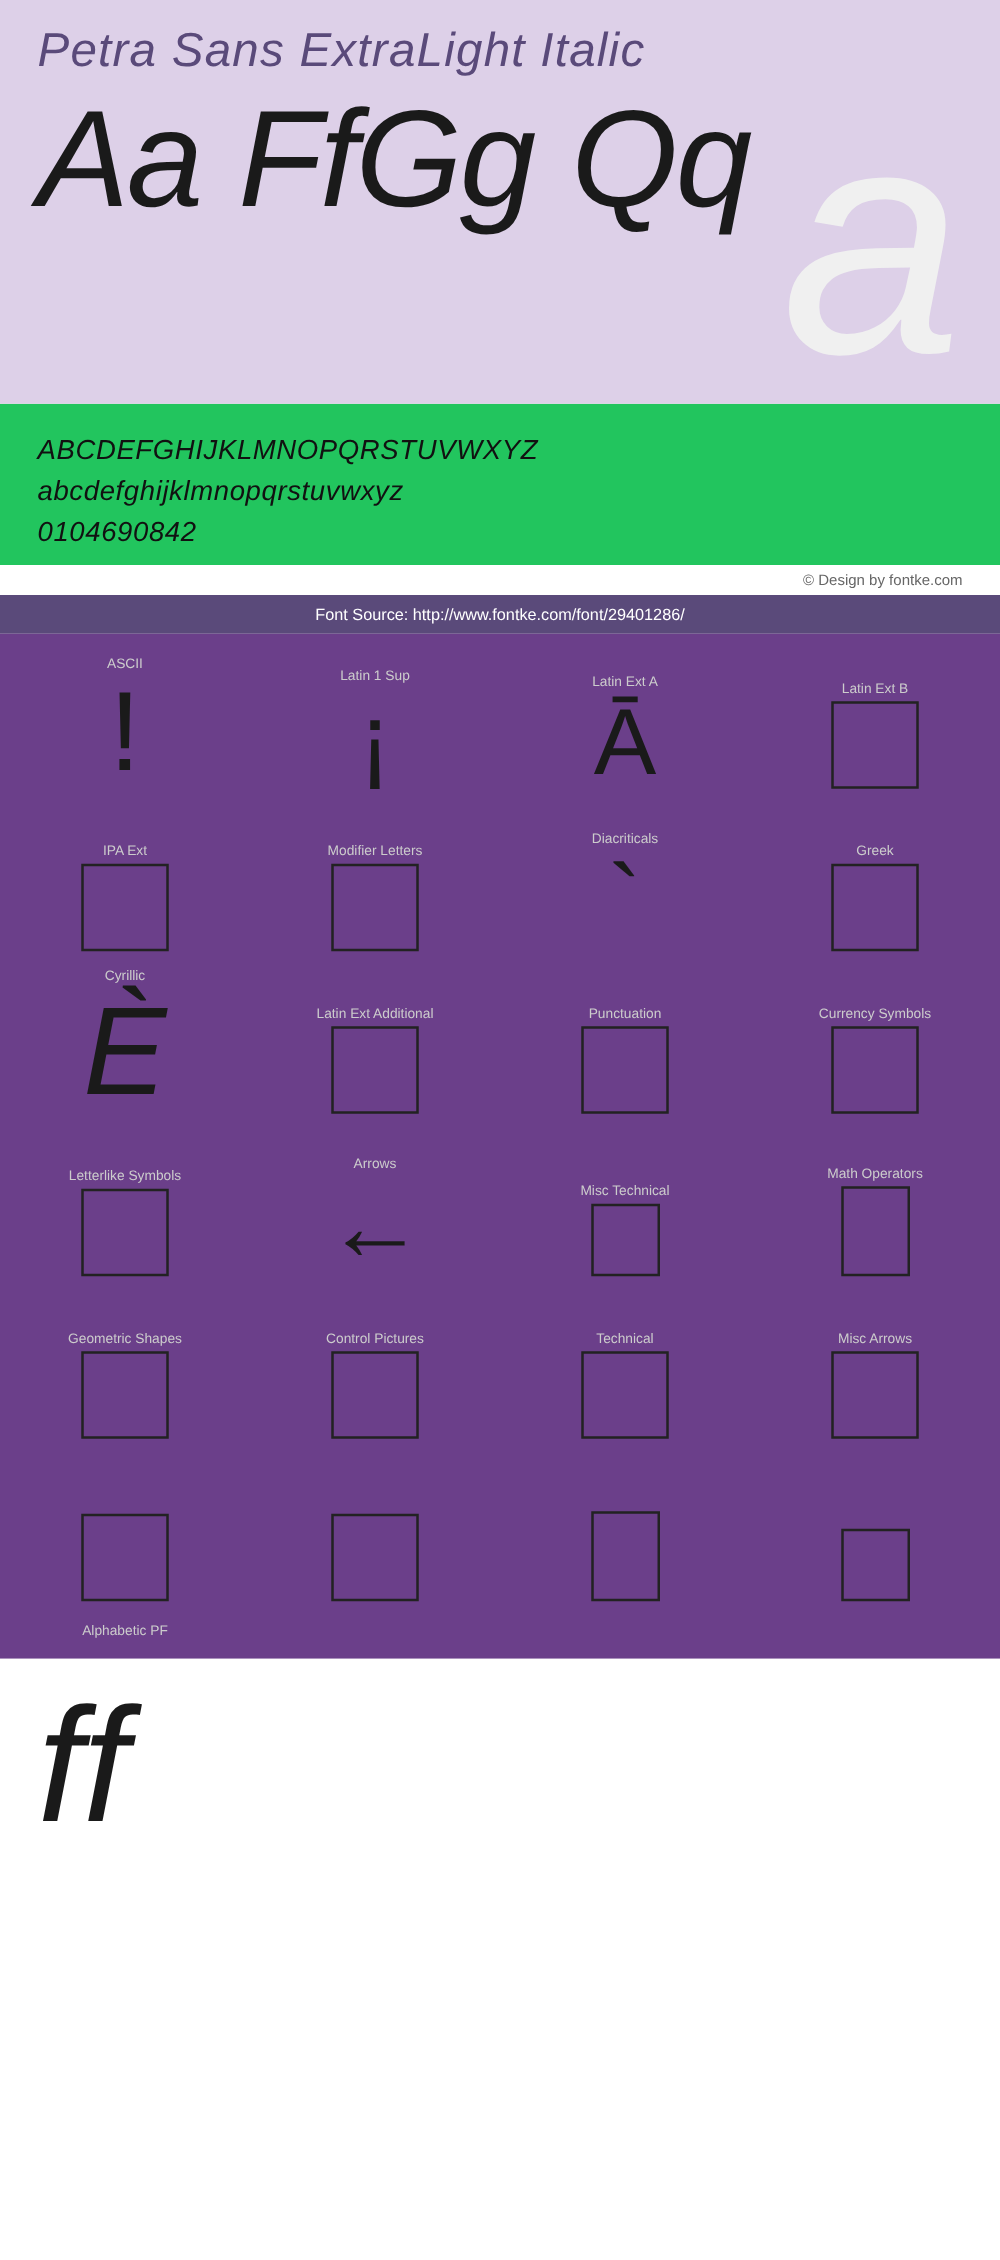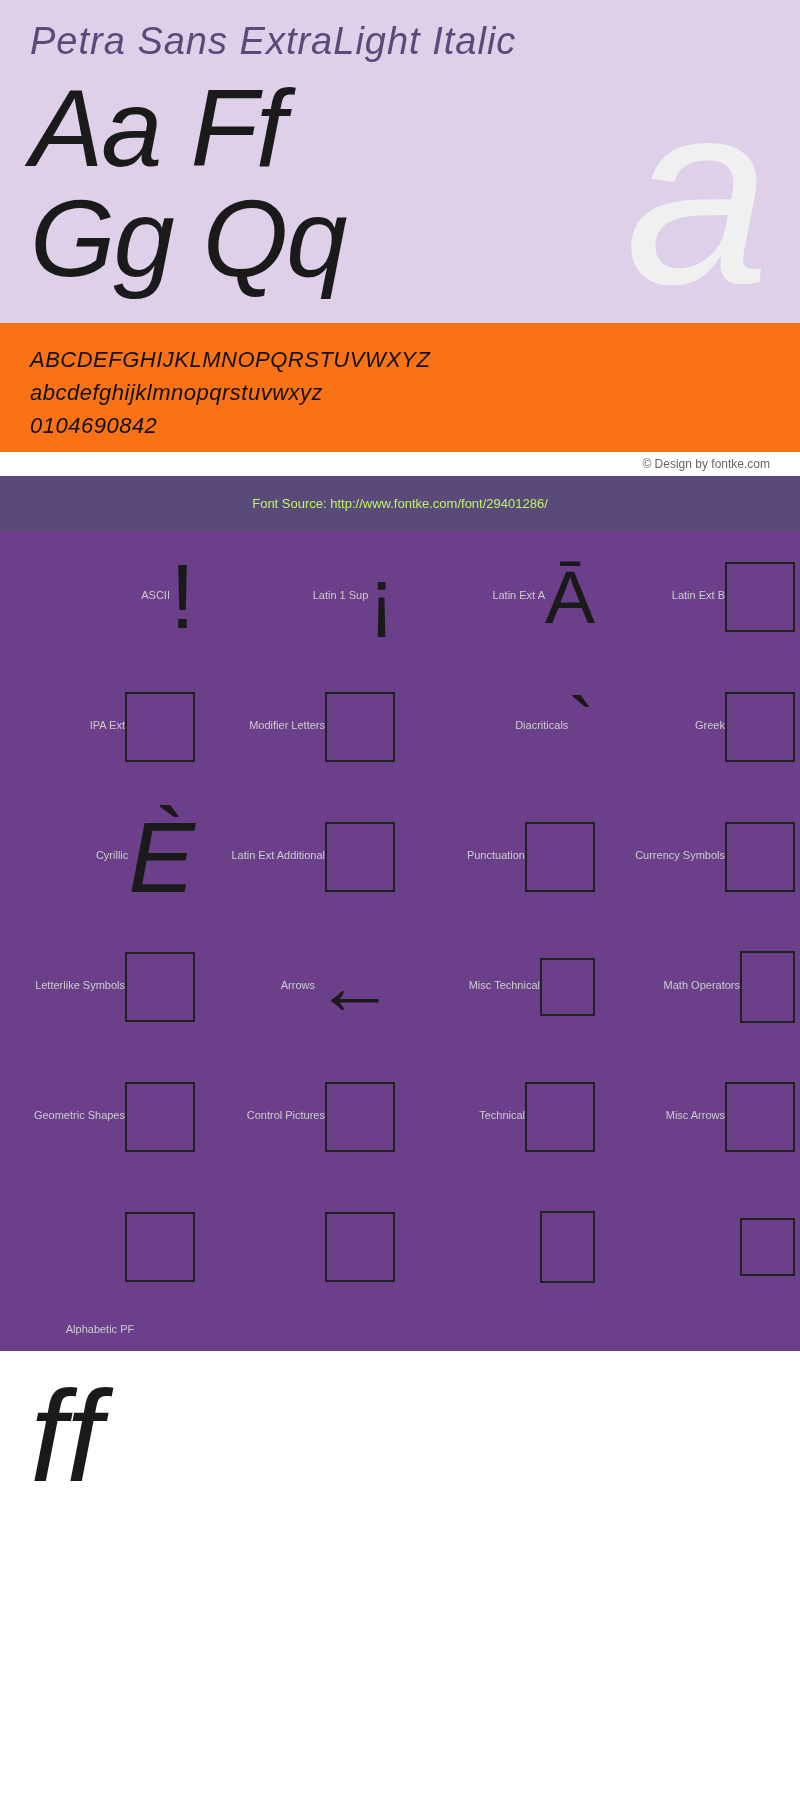--- a/index.html
+++ b/index.html
@@ -21,21 +21,21 @@
     }
     .specimen-area {
       position: relative;
       display: flex;
       flex-wrap: wrap;
       align-items: flex-start;
       min-height: 220px;
     }
     .specimen-letters-left {
       display: flex;
-      flex-direction: column;
+      flex-direction: row;
     }
     .specimen-row {
       display: flex;
       align-items: baseline;
     }
     .specimen-letter {
       font-size: 110px;
       font-style: italic;
       font-weight: 300;
       color: #1a1a1a;
@@ -64,59 +64,59 @@
       position: absolute;
       right: 0px;
       top: -10px;
       font-size: 260px;
       font-style: italic;
       font-weight: 300;
       color: #f0f0f0;
       line-height: 1;
     }
     .alphabet-section {
-      background: #f97316;
+      background: #22c55e;
       padding: 20px 30px 10px 30px;
     }
     .alphabet-line {
       font-size: 22px;
       font-style: italic;
       font-weight: 400;
       color: #111;
       line-height: 1.5;
       letter-spacing: 0.5px;
     }
     .copyright-line {
       text-align: right;
       font-size: 12px;
       color: #666;
       padding: 5px 30px 5px 0;
       background: #fff;
     }
     .source-bar {
       background: #5a4a7a;
-      color: #bef264;
+      color: #ffffff;
       text-align: center;
       font-size: 13px;
-      padding: 20px;
+      padding: 8px;
     }
 
     
     .glyph-grid {
       background: #6b3f8a;
       padding: 0;
     }
     .glyph-row {
       display: flex;
       width: 100%;
     }
     .glyph-cell {
       flex: 1;
       display: flex;
-      flex-direction: row;
+      flex-direction: column;
       align-items: center;
       justify-content: flex-end;
       padding: 8px 5px 6px 5px;
       min-height: 130px;
       position: relative;
     }
     .glyph-label {
       font-size: 11px;
       color: #ccc;
       text-align: center;

